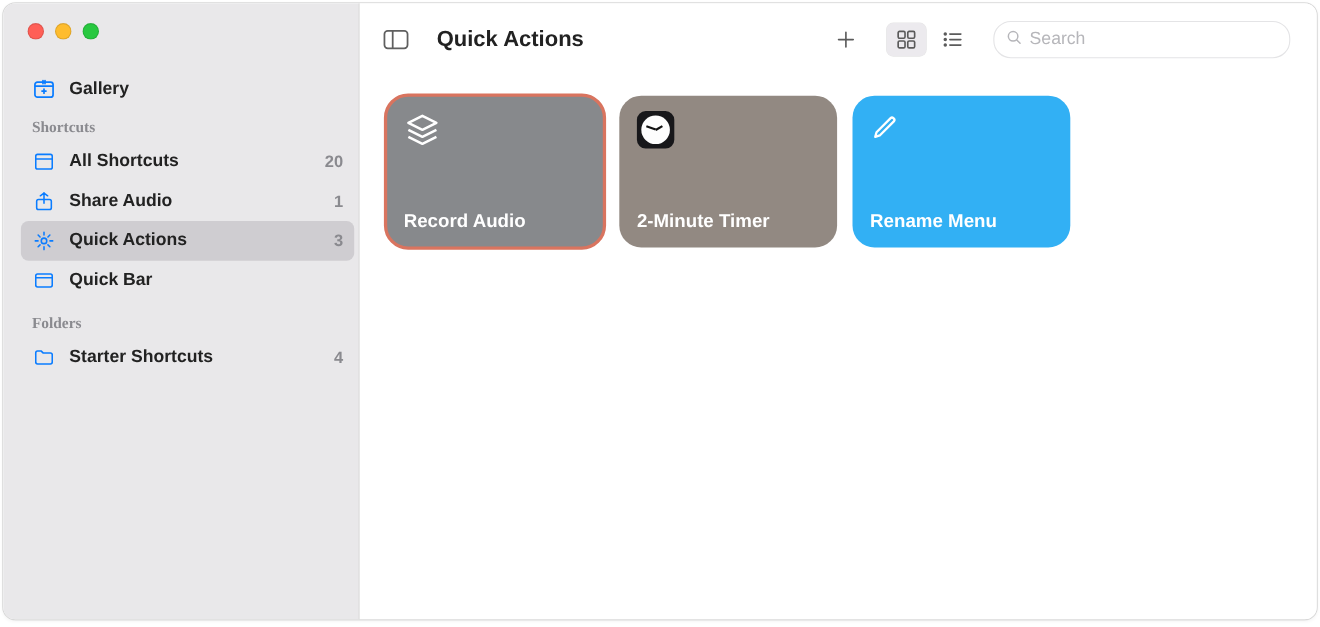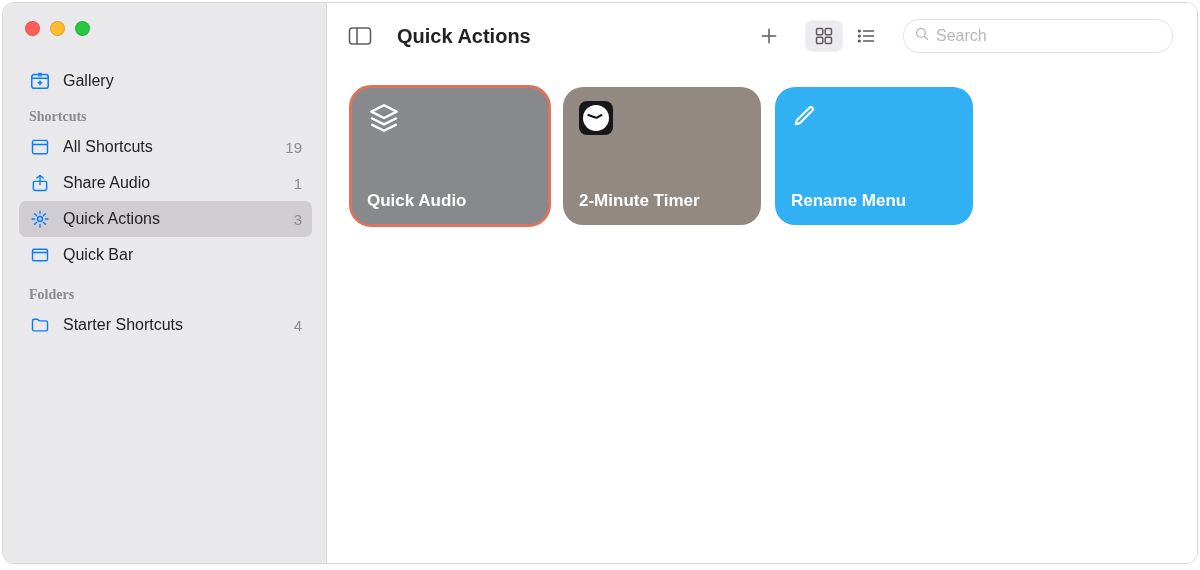--- a/index.html
+++ b/index.html
@@ -35,21 +35,22 @@
       align-items: flex-start;
     }
     .tl {
       width: 15px; height: 15px; border-radius: 50%;
     }
     .tl.red { background: #ff5f57; border: 0.5px solid rgba(0,0,0,0.12); }
     .tl.yellow { background: #febc2e; border: 0.5px solid rgba(0,0,0,0.12); }
     .tl.green { background: #28c840; border: 0.5px solid rgba(0,0,0,0.12); }
 
     .nav-section {
-      padding: 8px 14px 4px 16px;
+      padding: 8px 4px 4px 16px;
+      font-weight: bold;
     }
     .nav-heading {
       font-size: 14px;
       color: #8a8a8f;
       font-weight: 600;
       padding: 6px 10px 4px 10px;
       font-family: Liberation Serif, serif;
     }
     .nav-item {
       display: flex;
@@ -210,21 +211,21 @@
     <div class="nav-heading" style="margin-left:16px;">Shortcuts</div>
     <div class="nav-section" style="padding-top:0;">
       <div class="nav-item">
         <span class="icn">
           <svg width="20" height="20" viewBox="0 0 24 24" fill="none" stroke="currentColor" stroke-width="1.7">
               <rect x="3" y="4" width="18" height="16" rx="2"></rect>
               <path d="M3 9h18"></path>
             </svg>
         </span>
         <span>All Shortcuts</span>
-        <span class="count">19</span>
+        <span class="count">20</span>
       </div>
       <div class="nav-item">
         <span class="icn">
           <svg width="20" height="20" viewBox="0 0 24 24" fill="none" stroke="currentColor" stroke-width="1.7">
               <path d="M12 3v11" stroke-linecap="round"></path>
               <path d="M8 6l4-3 4 3" stroke-linecap="round" stroke-linejoin="round"></path>
               <rect x="4" y="10" width="16" height="11" rx="2"></rect>
             </svg>
         </span>
         <span>Share Audio</span>
@@ -314,21 +315,21 @@
       <div class="cards">
 
         <div class="card gray highlighted">
           <div class="card-icon">
             <svg width="34" height="34" viewBox="0 0 24 24" fill="none" stroke="#fff" stroke-width="1.6" stroke-linejoin="round">
                 <path d="M12 3l9 4.5-9 4.5-9-4.5L12 3z"></path>
                 <path d="M3 12l9 4.5 9-4.5"></path>
                 <path d="M3 16.5l9 4.5 9-4.5"></path>
               </svg>
           </div>
-          <div class="card-title">Quick Audio</div>
+          <div class="card-title">Record Audio</div>
         </div>
 
         <div class="card taupe">
           <div class="card-icon">
             <div class="clock-icon">
                 <div class="clock-face"></div>
               </div>
           </div>
           <div class="card-title">2-Minute Timer</div>
         </div>

